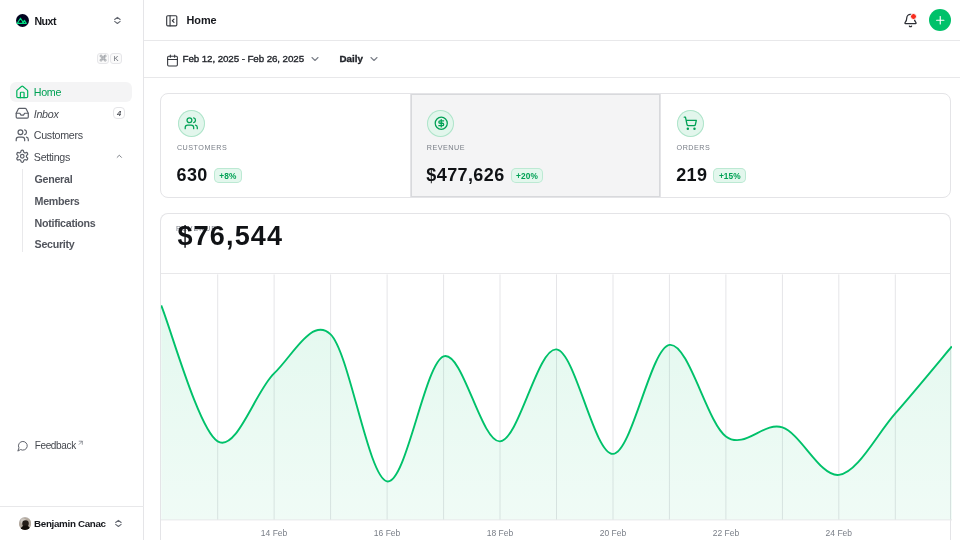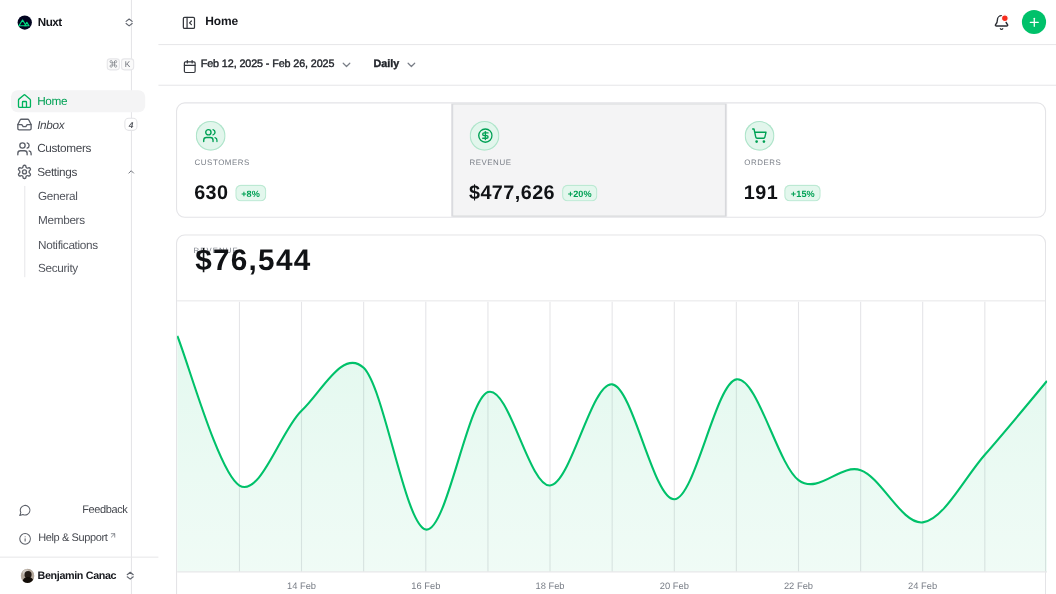--- a/index.html
+++ b/index.html
@@ -1,21 +1,21 @@
 <!DOCTYPE html>
 <html><head>
 <meta charset="utf-8">
 <style>
 * { margin:0; padding:0; box-sizing:border-box; }
 html,body { width:960px; height:540px; overflow:hidden; background:#fff;
   font-family:"Liberation Sans", sans-serif; -webkit-font-smoothing:antialiased; }
 #app { position:relative; width:960px; height:540px; }
 
 
-#sidebar { position:absolute; left:0; top:0; width:120px; height:540px;
+#sidebar { position:absolute; left:0; top:0; width:144px; height:540px;
   border-right:1px solid #e5e5e8; background:#fff; }
 .logo-circle { position:absolute; left:15.5px; top:13.8px; width:13.7px; height:13.7px;
   border-radius:50%; background:#020420; display:flex; align-items:center; justify-content:center; }
 .brand { position:absolute; left:34.4px; top:16px; font-size:10.6px; font-weight:700;
   color:#16181d; letter-spacing:-0.5px; line-height:11px; }
 .updown { position:absolute; left:113.4px; top:16.4px; color:#62666f; }
 .searchbox { position:absolute; left:9.8px; top:48.6px; width:118px; height:19px;
   border:1px solid #e4e4e7; border-radius:6px; background:#fff; display:flex; align-items:center; }
 .searchbox .mag { margin-left:6.5px; color:#6e7178; flex:none; }
 .searchbox .ph { margin-left:5.5px; margin-top:1.2px; font-size:10.45px; letter-spacing:-0.2px; color:#8e939c; }
@@ -25,21 +25,21 @@
 .navitem { position:absolute; left:9.5px; width:122.5px; height:19.5px; border-radius:6px;
   display:flex; align-items:center; font-size:10.7px; color:#45484f; font-weight:500; letter-spacing:-0.3px; }
 .navitem .nicon { margin-left:5.8px; width:14.5px; height:14.5px; flex:none; color:#5b5f68; }
 .navitem .ntext { margin-left:4px; margin-top:0.5px; }
 .navitem.active { background:#f4f4f5; color:#00a155; }
 .navitem.active .nicon { color:#00b35d; }
 .badge4 { position:absolute; right:6.8px; top:3.6px; width:12.3px; height:12.2px; border:1px solid #e4e4e7;
   border-radius:4px; font-size:7.6px; color:#52555c; display:flex; align-items:center; justify-content:center;
   font-weight:600; background:#fff; }
 .subitem { position:absolute; left:34.6px; width:100px; height:19.5px; display:flex; align-items:center;
-  padding-top:0.4px; font-size:10.7px; color:#52555d; font-weight:400; letter-spacing:-0.3px; }
+  padding-top:0.4px; font-size:10.7px; color:#52555d; font-weight:700; letter-spacing:-0.3px; }
 .treeline { position:absolute; left:21.5px; top:168.5px; width:1px; height:83.5px; background:#e9e9eb; }
 .footitem { position:absolute; left:9.5px; width:122.5px; height:19.5px; display:flex; align-items:center;
   font-size:10px; color:#45484f; font-weight:500; letter-spacing:-0.35px; }
 .footitem .nicon { margin-left:7.2px; width:11.7px; height:11.7px; flex:none; color:#5b5f68; }
 .footitem .ntext { margin-left:6.3px; }
 .ext { color:#6a6e76; margin-left:1.5px; margin-bottom:7px; }
 .sb-divider { position:absolute; left:0; top:505.5px; width:143.5px; height:1px; background:#e8e8ea; }
 .user { position:absolute; left:9.5px; top:513px; width:124px; height:21px; display:flex; align-items:center; }
 .avatar { width:12.4px; height:12.4px; border-radius:50%; margin-left:9.6px; background:#b9b3ae; overflow:hidden; position:relative; flex:none; }
 .uname { margin-left:2.6px; font-size:9.8px; font-weight:700; color:#16181d; letter-spacing:-0.33px; white-space:nowrap; }
@@ -146,37 +146,25 @@
     <svg style="position:absolute; right:8.2px; top:5.6px;" width="8.6" height="8.6" viewBox="0 0 24 24" fill="none" stroke="#5b5f68" stroke-width="2.2" stroke-linecap="round" stroke-linejoin="round">
           <path d="m18 15-6-6-6 6"></path>
         </svg>
   </div>
   <div class="treeline"></div>
   <div class="subitem" style="top:169.4px;">General</div>
   <div class="subitem" style="top:191px;">Members</div>
   <div class="subitem" style="top:212.6px;">Notifications</div>
   <div class="subitem" style="top:234.2px;">Security</div>
 
-  <div class="footitem" style="top:454px;gap:40px;">
+  <div class="footitem" style="top:436px;">
     <svg class="nicon" viewBox="0 0 24 24" fill="none" stroke="currentColor" stroke-width="2" stroke-linecap="round" stroke-linejoin="round">
           <path d="M7.9 20A9 9 0 1 0 4 16.1L2 22Z"></path>
         </svg>
     <span class="ntext">Feedback</span>
-    <svg class="ext" width="7.5" height="7.5" viewBox="0 0 24 24" fill="none" stroke="currentColor" stroke-width="2.2" stroke-linecap="round" stroke-linejoin="round">
-          <path d="M7 7h10v10"></path>
-          <path d="M7 17 17 7"></path>
-        </svg>
-  </div>
-  <div class="footitem" style="top:480.2px;">
-    <svg class="nicon" viewBox="0 0 24 24" fill="none" stroke="currentColor" stroke-width="2" stroke-linecap="round" stroke-linejoin="round">
-          <circle cx="12" cy="12" r="10"></circle>
-          <path d="M12 16v-4"></path>
-          <path d="M12 8h.01"></path>
-        </svg>
-    <span class="ntext">Help &amp; Support</span>
     <svg class="ext" width="7.5" height="7.5" viewBox="0 0 24 24" fill="none" stroke="currentColor" stroke-width="2.2" stroke-linecap="round" stroke-linejoin="round">
           <path d="M7 7h10v10"></path>
           <path d="M7 17 17 7"></path>
         </svg>
   </div>
   <div class="sb-divider"></div>
   <div class="user">
     <div class="avatar">
       <svg width="13" height="13" viewBox="0 0 24 24">
             <circle cx="12" cy="12" r="12" fill="#b3a89c"></circle>
@@ -263,21 +251,21 @@
     <div class="stat">
       <div class="circ">
             <svg width="14.5" height="14.5" viewBox="0 0 24 24" fill="none" stroke="currentColor" stroke-width="2.1" stroke-linecap="round" stroke-linejoin="round">
               <circle cx="8" cy="21" r="1"></circle>
               <circle cx="19" cy="21" r="1"></circle>
               <path d="M2.05 2.05h2l2.66 12.42a2 2 0 0 0 2 1.58h9.78a2 2 0 0 0 1.95-1.57l1.65-7.43H5.12"></path>
             </svg>
           </div>
       <div class="slabel">ORDERS</div>
       <div class="srow">
-            <span class="snum">191</span>
+            <span class="snum">219</span>
             <span class="sbadge">+15%</span>
           </div>
     </div>
   </div>
 
   <div id="chartcard">
     <div class="ch-label">REVENUE</div>
     <div class="ch-num">$76,544</div>
     <div class="ch-div"></div>
     <svg id="chartsvg" width="791" height="328" viewBox="0 0 791 328">

